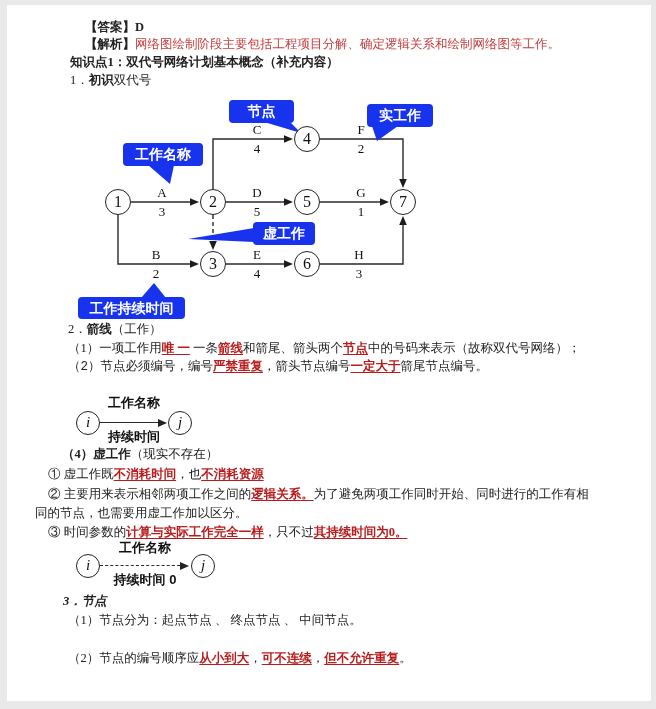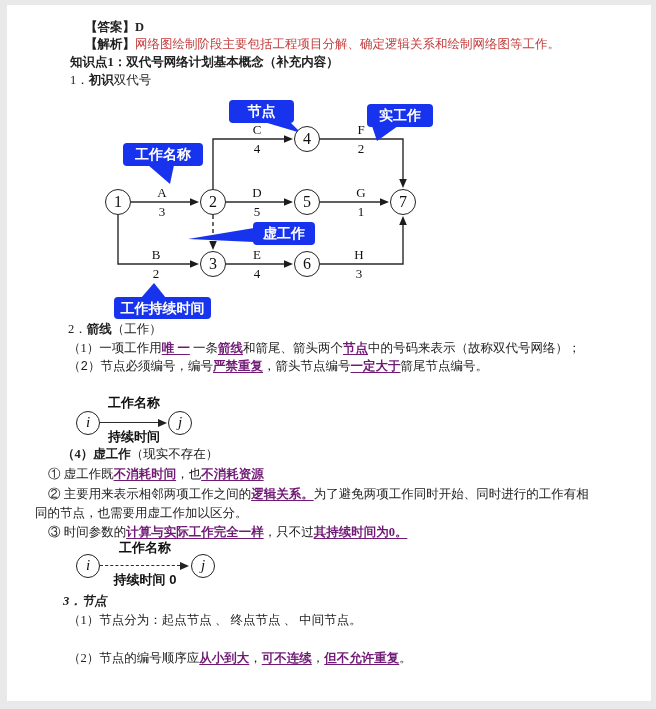--- a/index.html
+++ b/index.html
@@ -1,21 +1,21 @@
 <!DOCTYPE html>
 <html><head>
 <meta charset="utf-8">
 <style>
   html,body{margin:0;padding:0;}
   body{width:656px;height:709px;background:#e9e9e9;font-family:"Liberation Serif","DejaVu Serif",serif;}
   #screen{position:relative;width:656px;height:709px;overflow:hidden;}
   .page{position:absolute;left:7px;top:5px;width:644px;height:696px;background:#ffffff;}
   .line{position:absolute;font-size:12.5px;line-height:16px;color:#212121;white-space:pre;}
   .b{font-weight:bold;}
-  .em{color:#701a75;font-weight:bold;text-decoration:underline;text-underline-offset:2px;}
+  .em{color:#b91c1c;font-weight:bold;text-decoration:underline;text-underline-offset:2px;}
   .red{color:#c43c3c;}
   .diagram{position:absolute;left:0;top:95px;width:470px;height:230px;}
   .diagram svg{position:absolute;left:0;top:0;}
   .callout{position:absolute;background:#1733ee;color:#fff;font-family:"Liberation Sans","DejaVu Sans",sans-serif;
            font-weight:bold;font-size:14px;text-align:center;border-radius:4px;line-height:23px;}
   .node{position:absolute;width:26px;height:26px;border:1.4px solid #222;border-radius:50%;background:#fff;
         text-align:center;line-height:24px;font-size:16px;color:#111;box-sizing:border-box;}
   .edge-letter,.edge-num{position:absolute;width:40px;text-align:center;font-size:13px;line-height:16px;color:#111;}
   .ij{position:absolute;}
   .ij-circle{position:absolute;width:24px;height:24px;border:1.3px solid #222;border-radius:50%;background:#fff;
@@ -89,21 +89,21 @@
     <div class="edge-num" style="left:136px;top:171px;">2</div>
     <div class="edge-letter" style="left:237px;top:152px;">E</div>
     <div class="edge-num" style="left:237px;top:171px;">4</div>
     <div class="edge-letter" style="left:339px;top:152px;">H</div>
     <div class="edge-num" style="left:339px;top:171px;">3</div>
 
     <div class="callout" style="left:123px;top:48px;width:80px;height:23px;">工作名称</div>
     <div class="callout" style="left:229px;top:5px;width:65px;height:23px;">节点</div>
     <div class="callout" style="left:367px;top:9px;width:66px;height:23px;">实工作</div>
     <div class="callout" style="left:253px;top:127px;width:62px;height:23px;">虚工作</div>
-    <div class="callout" style="left:78px;top:202px;width:97px;height:22px;line-height:22px;margin-left:36px;">工作持续时间</div>
+    <div class="callout" style="left:78px;top:202px;width:107px;height:22px;line-height:22px;">工作持续时间</div>
   </div>
 
   <div class="line" style="left:68px;top:321px;"><span>2．</span><span class="b">箭线</span><span>（工作）</span></div>
   <div class="line" style="left:68px;top:340px;"><span>（1）一项工作用</span><span class="em">唯 一</span><span> 一条</span><span class="em">箭线</span><span>和箭尾、箭头两个</span><span class="em">节点</span><span>中的号码来表示（故称双代号网络）；</span></div>
   <div class="line" style="left:68px;top:359px;font-family:Liberation Mono, monospace;"><span>（2）节点必须编号，编号</span><span class="em">严禁重复</span><span>，箭头节点编号</span><span class="em">一定大于</span><span>箭尾节点编号。</span></div>
 
   <div class="ij" style="left:60px;top:395px;width:160px;height:55px;">
     <div class="ij-label" style="left:30px;top:0px;width:88px;">工作名称</div>
     <div class="hline" style="left:40px;top:27px;width:59px;"></div>
     <div class="arrow-right" style="left:98px;top:24px;"></div>

